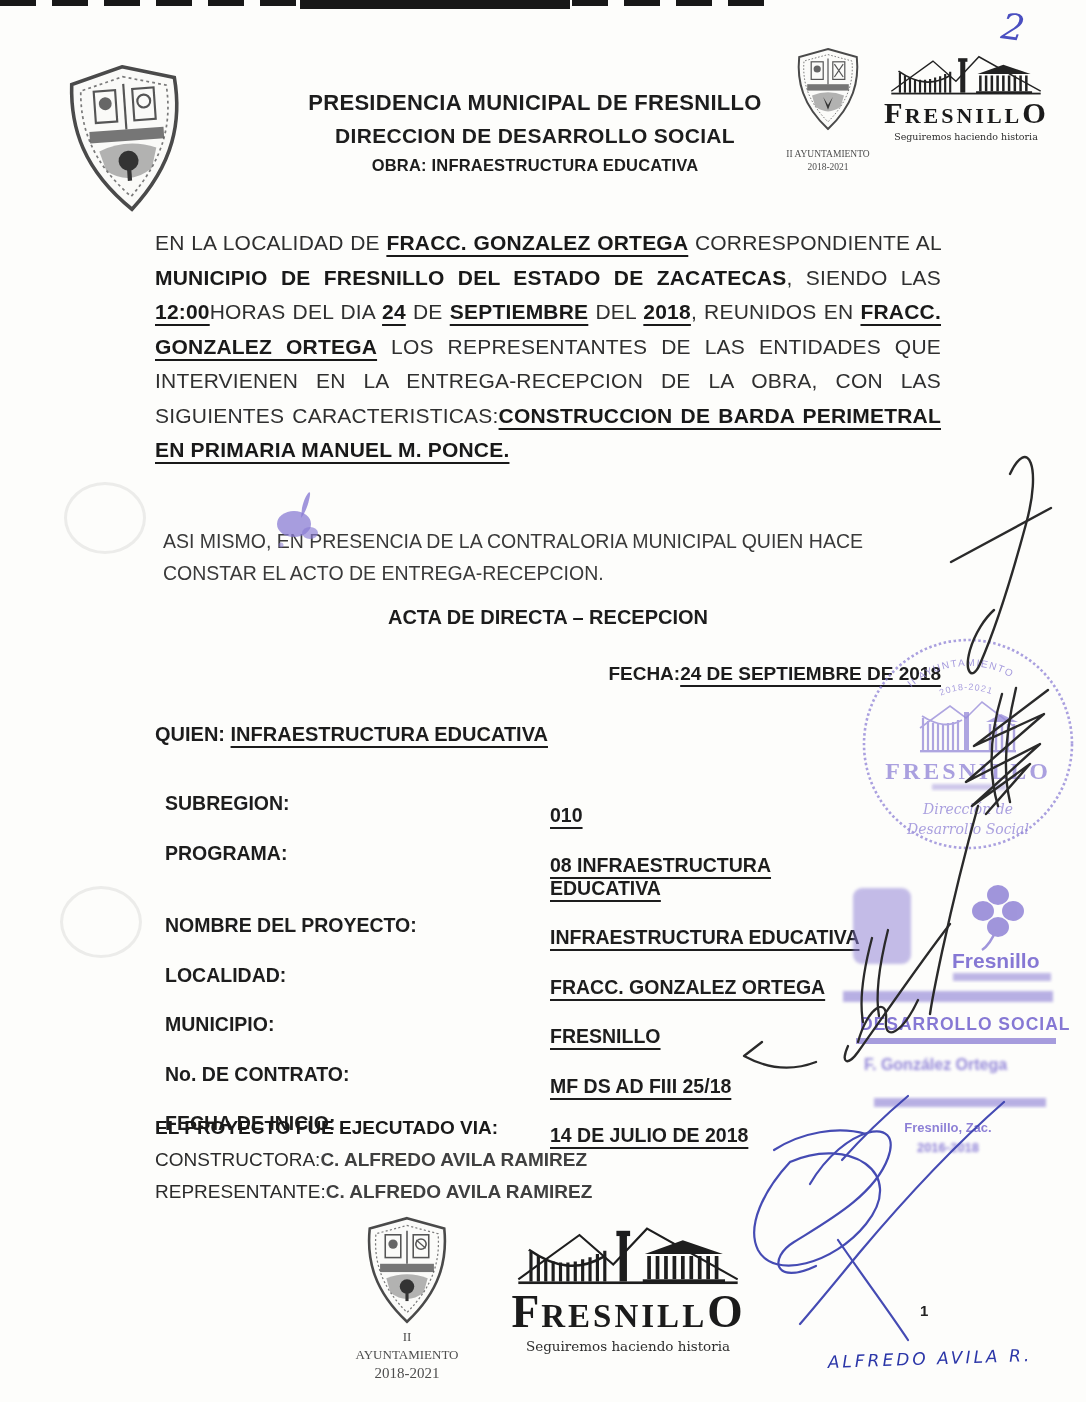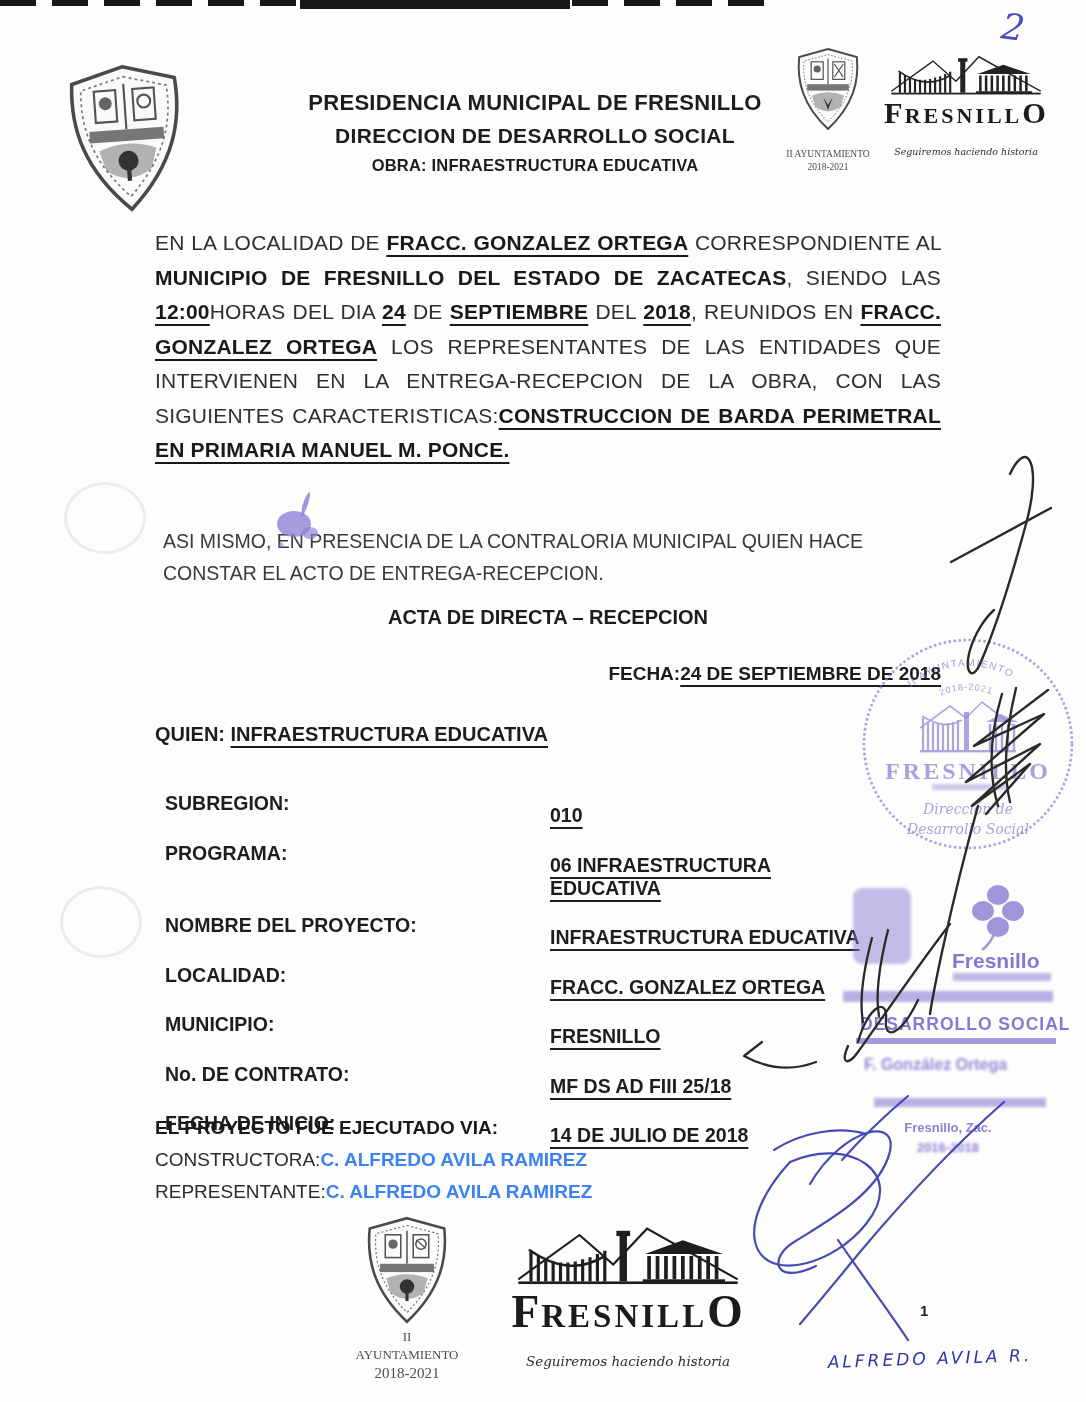--- a/index.html
+++ b/index.html
@@ -18,40 +18,40 @@
   .hdr1{font-size:22px;font-weight:700;line-height:34px;letter-spacing:.3px;}
   .hdr2{font-size:21px;font-weight:700;line-height:31px;letter-spacing:.3px;}
   .hdr3{font-size:16.5px;font-weight:700;line-height:28px;letter-spacing:.2px;}
 
   
   .crest-caption{font-family:"Liberation Serif",serif;color:#4d4d4d;text-align:center;line-height:1.35;}
   .logo{display:flex;flex-direction:column;align-items:center;}
   .logo-word{font-family:"Liberation Serif",serif;font-weight:700;color:#1b1b1b;letter-spacing:2px;line-height:1;}
   .logo-word .cap{font-size:1.38em;}
   .logo-word .mid{letter-spacing:3px;}
-  .logo-tagline{font-family:"DejaVu Serif",serif;font-style:italic;color:#2d2d2d;margin-top:18px;}
+  .logo-tagline{font-family:"DejaVu Serif",serif;color:#2d2d2d;margin-top:3px;}
 
   
   .intro{left:155px;top:226px;width:786px;font-size:21px;line-height:34.5px;
          text-align:justify;color:#2f2f2f;letter-spacing:.2px;}
   .b{font-weight:700;color:#191919;}
   .bu{font-weight:700;color:#191919;text-decoration:underline;
       text-decoration-thickness:2px;text-underline-offset:5px;}
   .u{text-decoration:underline;text-decoration-thickness:2px;text-underline-offset:5px;}
   .presence{left:155px;top:517px;width:790px;font-size:19.5px;line-height:32px;color:#3a3a3a;}
   .acta{left:155px;top:606px;width:786px;text-align:center;font-size:20px;font-weight:700;color:#1c1c1c;}
   .fecha{left:155px;top:663px;width:786px;text-align:right;font-size:19px;font-weight:700;color:#1c1c1c;}
   .obra-line{left:155px;top:723px;font-size:20px;font-weight:700;color:#1c1c1c;}
   .details{left:165px;top:792px;width:700px;font-size:19.5px;font-weight:700;color:#1d1d1d;}
   .drow{display:flex;margin-bottom:14.5px;line-height:23px;}
   .dlabel{width:385px;flex:none;}
   .dvalue{text-decoration:underline;text-decoration-thickness:2px;text-underline-offset:5px;margin-top:12px;}
   .executed{left:155px;top:1112px;font-size:19px;line-height:32px;color:#2b2b2b;}
   .executed .t{font-weight:700;color:#191919;}
-  .executed .name{font-weight:700;color:#3b82f6;}
+  .executed .name{font-weight:700;color:#404040;}
   .page-num{left:920px;top:1302px;font-size:15px;font-weight:700;color:#222;}
 
   svg{display:block;}
   .overlay{left:0;top:0;pointer-events:none;}
 </style>
 </head>
 <body>
 
 <div class="page">
 
@@ -130,21 +130,21 @@
 
   <div class="abs obra-line"><span>QUIEN: </span><span class="dvalue">INFRAESTRUCTURA EDUCATIVA</span></div>
 
   <div class="abs details">
     <div class="drow">
         <span class="dlabel">SUBREGION:</span>
         <span class="dvalue">010</span>
       </div>
     <div class="drow">
         <span class="dlabel">PROGRAMA:</span>
-        <span class="dvalue">06 INFRAESTRUCTURA EDUCATIVA</span>
+        <span class="dvalue">08 INFRAESTRUCTURA EDUCATIVA</span>
       </div>
     <div class="drow">
         <span class="dlabel">NOMBRE DEL PROYECTO:</span>
         <span class="dvalue">INFRAESTRUCTURA EDUCATIVA</span>
       </div>
     <div class="drow">
         <span class="dlabel">LOCALIDAD:</span>
         <span class="dvalue">FRACC. GONZALEZ ORTEGA</span>
       </div>
     <div class="drow">

